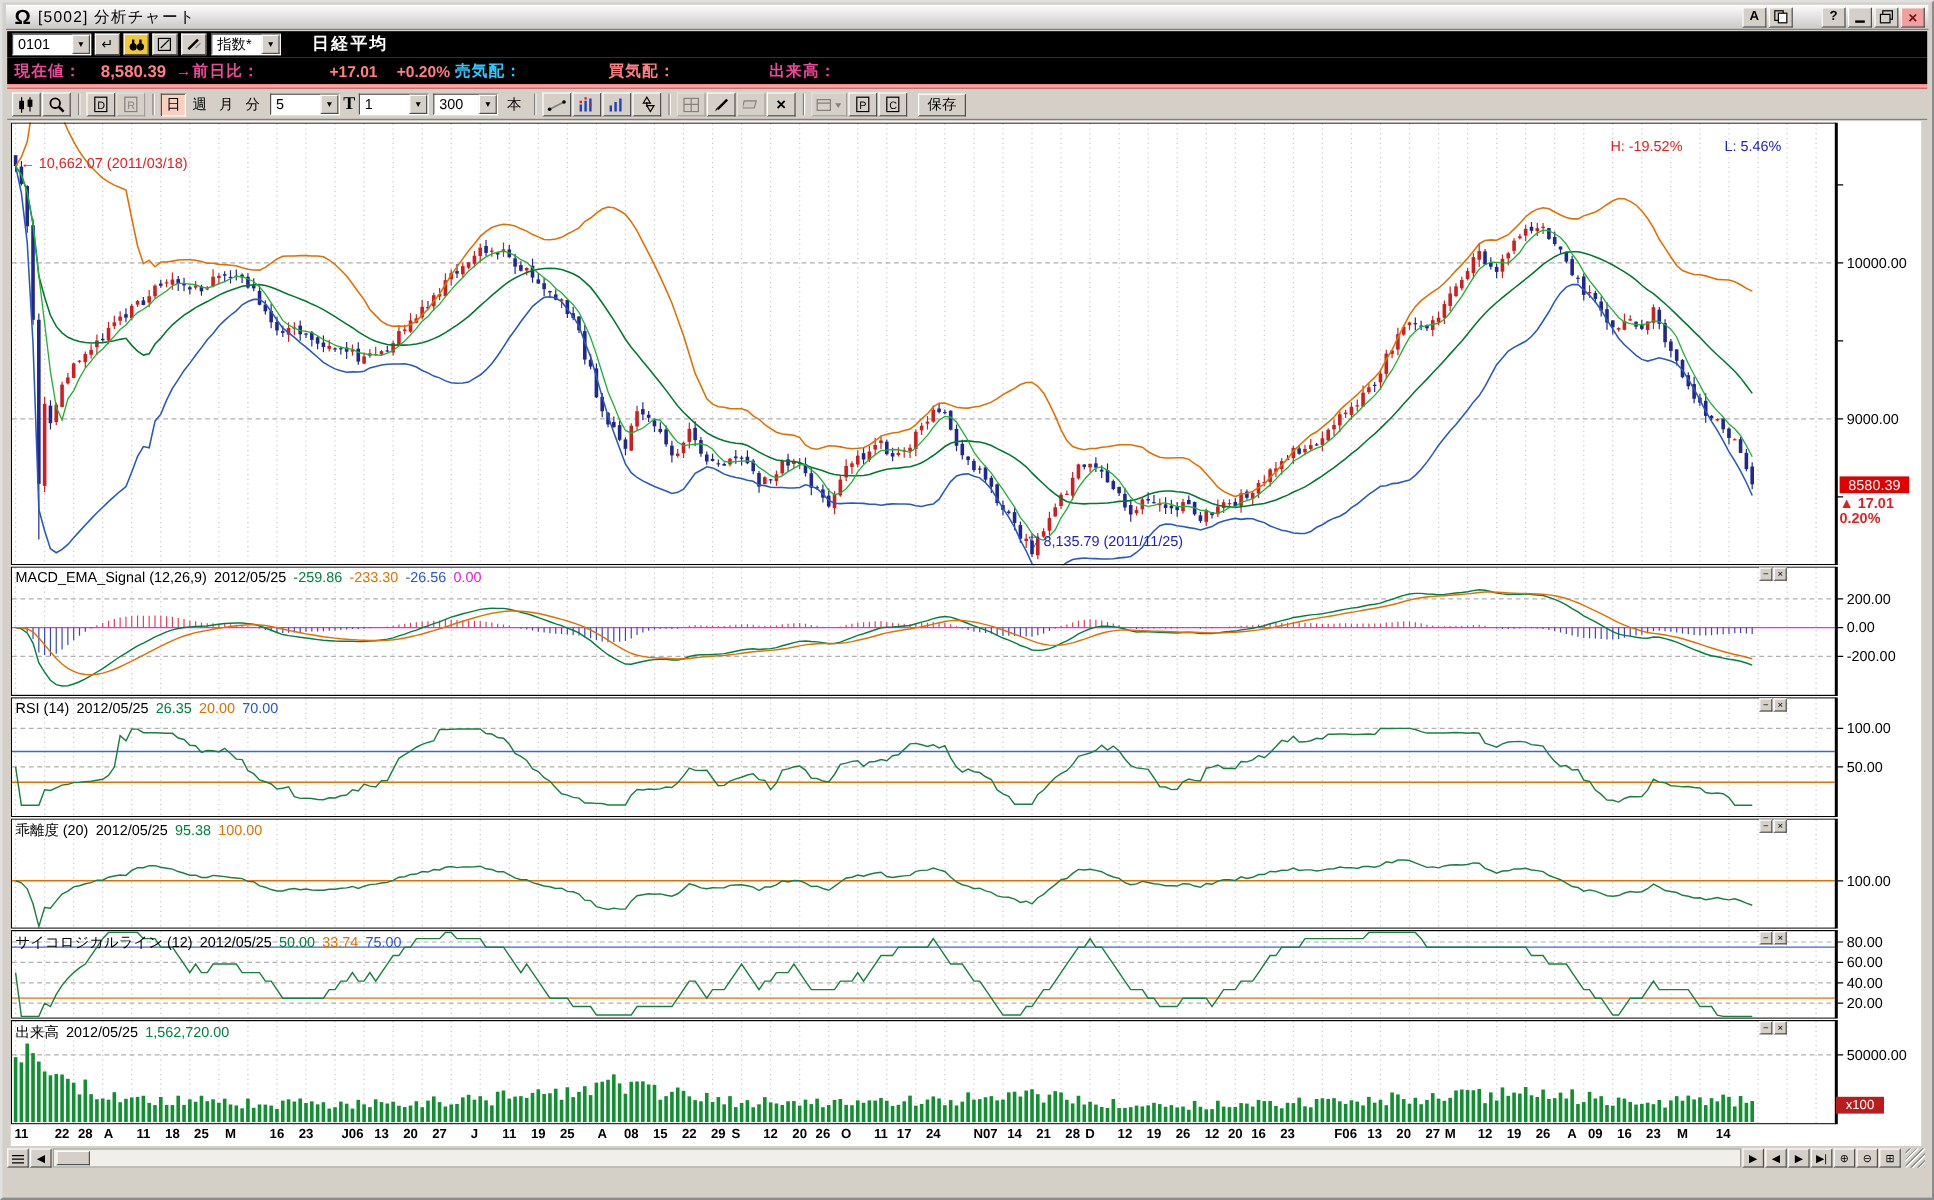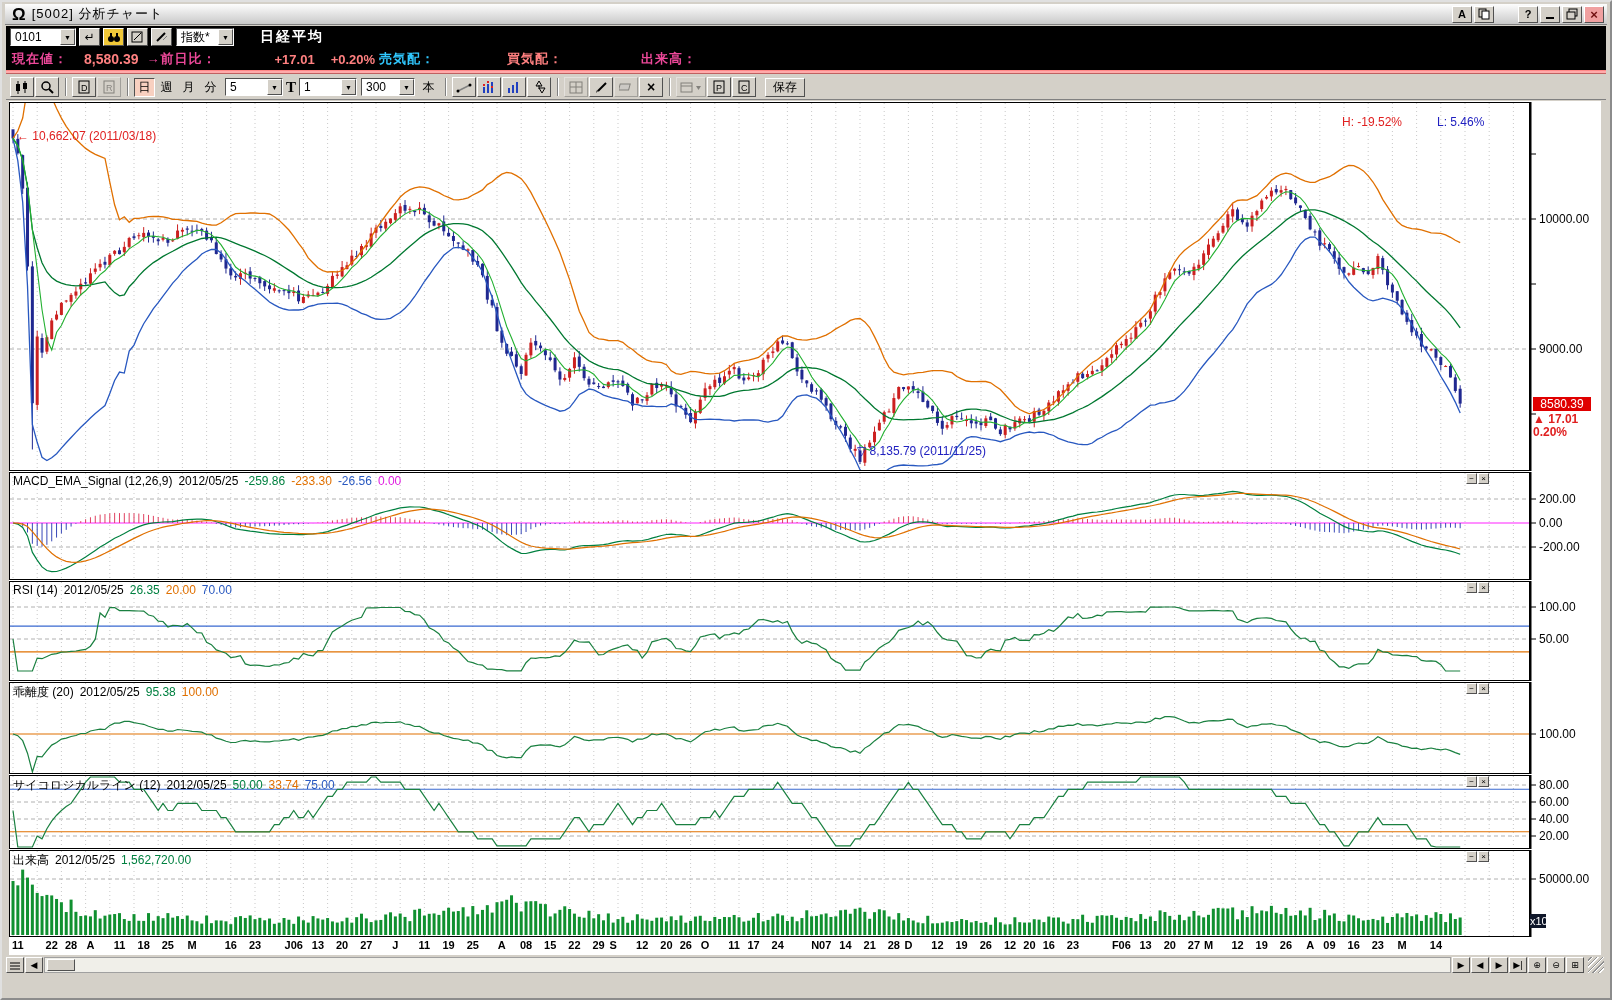--- a/index.html
+++ b/index.html
@@ -36,21 +36,21 @@
 #chartwrap{position:absolute;top:99px;left:7px;width:1592px;height:854px;background:#fff}
 #chartwrap svg{position:absolute;left:0}
 svg text{font-family:"Liberation Sans","DejaVu Sans",sans-serif}
 .chartlbl{position:absolute;font-size:12px;white-space:nowrap;line-height:13px}
 .phdr{position:absolute;left:4px;font-size:12px;white-space:nowrap;background:rgba(255,255,255,.0);color:#000;z-index:3}
 .phdr span{margin-right:6px}
 .g{color:#008040}.o{color:#e07000}.bl{color:#2858c0}.mg{color:#e020e0}.rd{color:#e02020}
 .pctl{position:absolute;width:11px;height:11px;font-size:8px;line-height:9px;text-align:center;background:#d4d0c8;border:1px solid;border-color:#fff #505050 #505050 #fff;z-index:4;color:#000}
 #pricetag{position:absolute;left:1524px;width:58px;height:14px;background:#e00000;color:#fff;font-size:12px;font-weight:normal;text-align:center;line-height:14px;z-index:3}
 .tagtxt{position:absolute;left:1524px;color:#e02020;font-size:12px;font-weight:bold;z-index:3}
-#x100badge{position:absolute;left:1521px;top:813px;width:16px;height:14px;background:#0f172a;color:#fff;font-size:11px;text-align:center;line-height:14px;z-index:3}
+#x100badge{position:absolute;left:1521px;top:813px;width:40px;height:14px;background:#b91c1c;color:#fff;font-size:11px;text-align:center;line-height:14px;z-index:3}
 #xlabels{position:absolute;top:836px;left:0;width:1592px;height:17px}
 .xlab{position:absolute;top:2px;transform:translateX(-50%);font-size:11px;font-weight:bold;color:#000;white-space:nowrap}
 .scrollrow{position:absolute;top:954px;left:4px;right:6px;height:18px;display:flex;align-items:center}
 .sbtn{width:18px;height:16px;display:inline-flex;align-items:center;justify-content:center;font-size:9px;color:#000;margin-right:1px}
 .strack{flex:1;height:16px;background:#f0efe9;border:1px solid #a0a0a0;position:relative;margin-right:1px}
 .sthumb{position:absolute;left:2px;top:1px;width:28px;height:12px;background:#d4d0c8;border:1px solid;border-color:#fff #505050 #505050 #fff}
 .grip{width:16px;height:16px;margin-left:3px;background:
  repeating-linear-gradient(135deg,#d4d0c8 0 2px,#909090 2px 3px,#fff 3px 4px)}
 .lineicon{stroke:#000;fill:none}
 </style>

